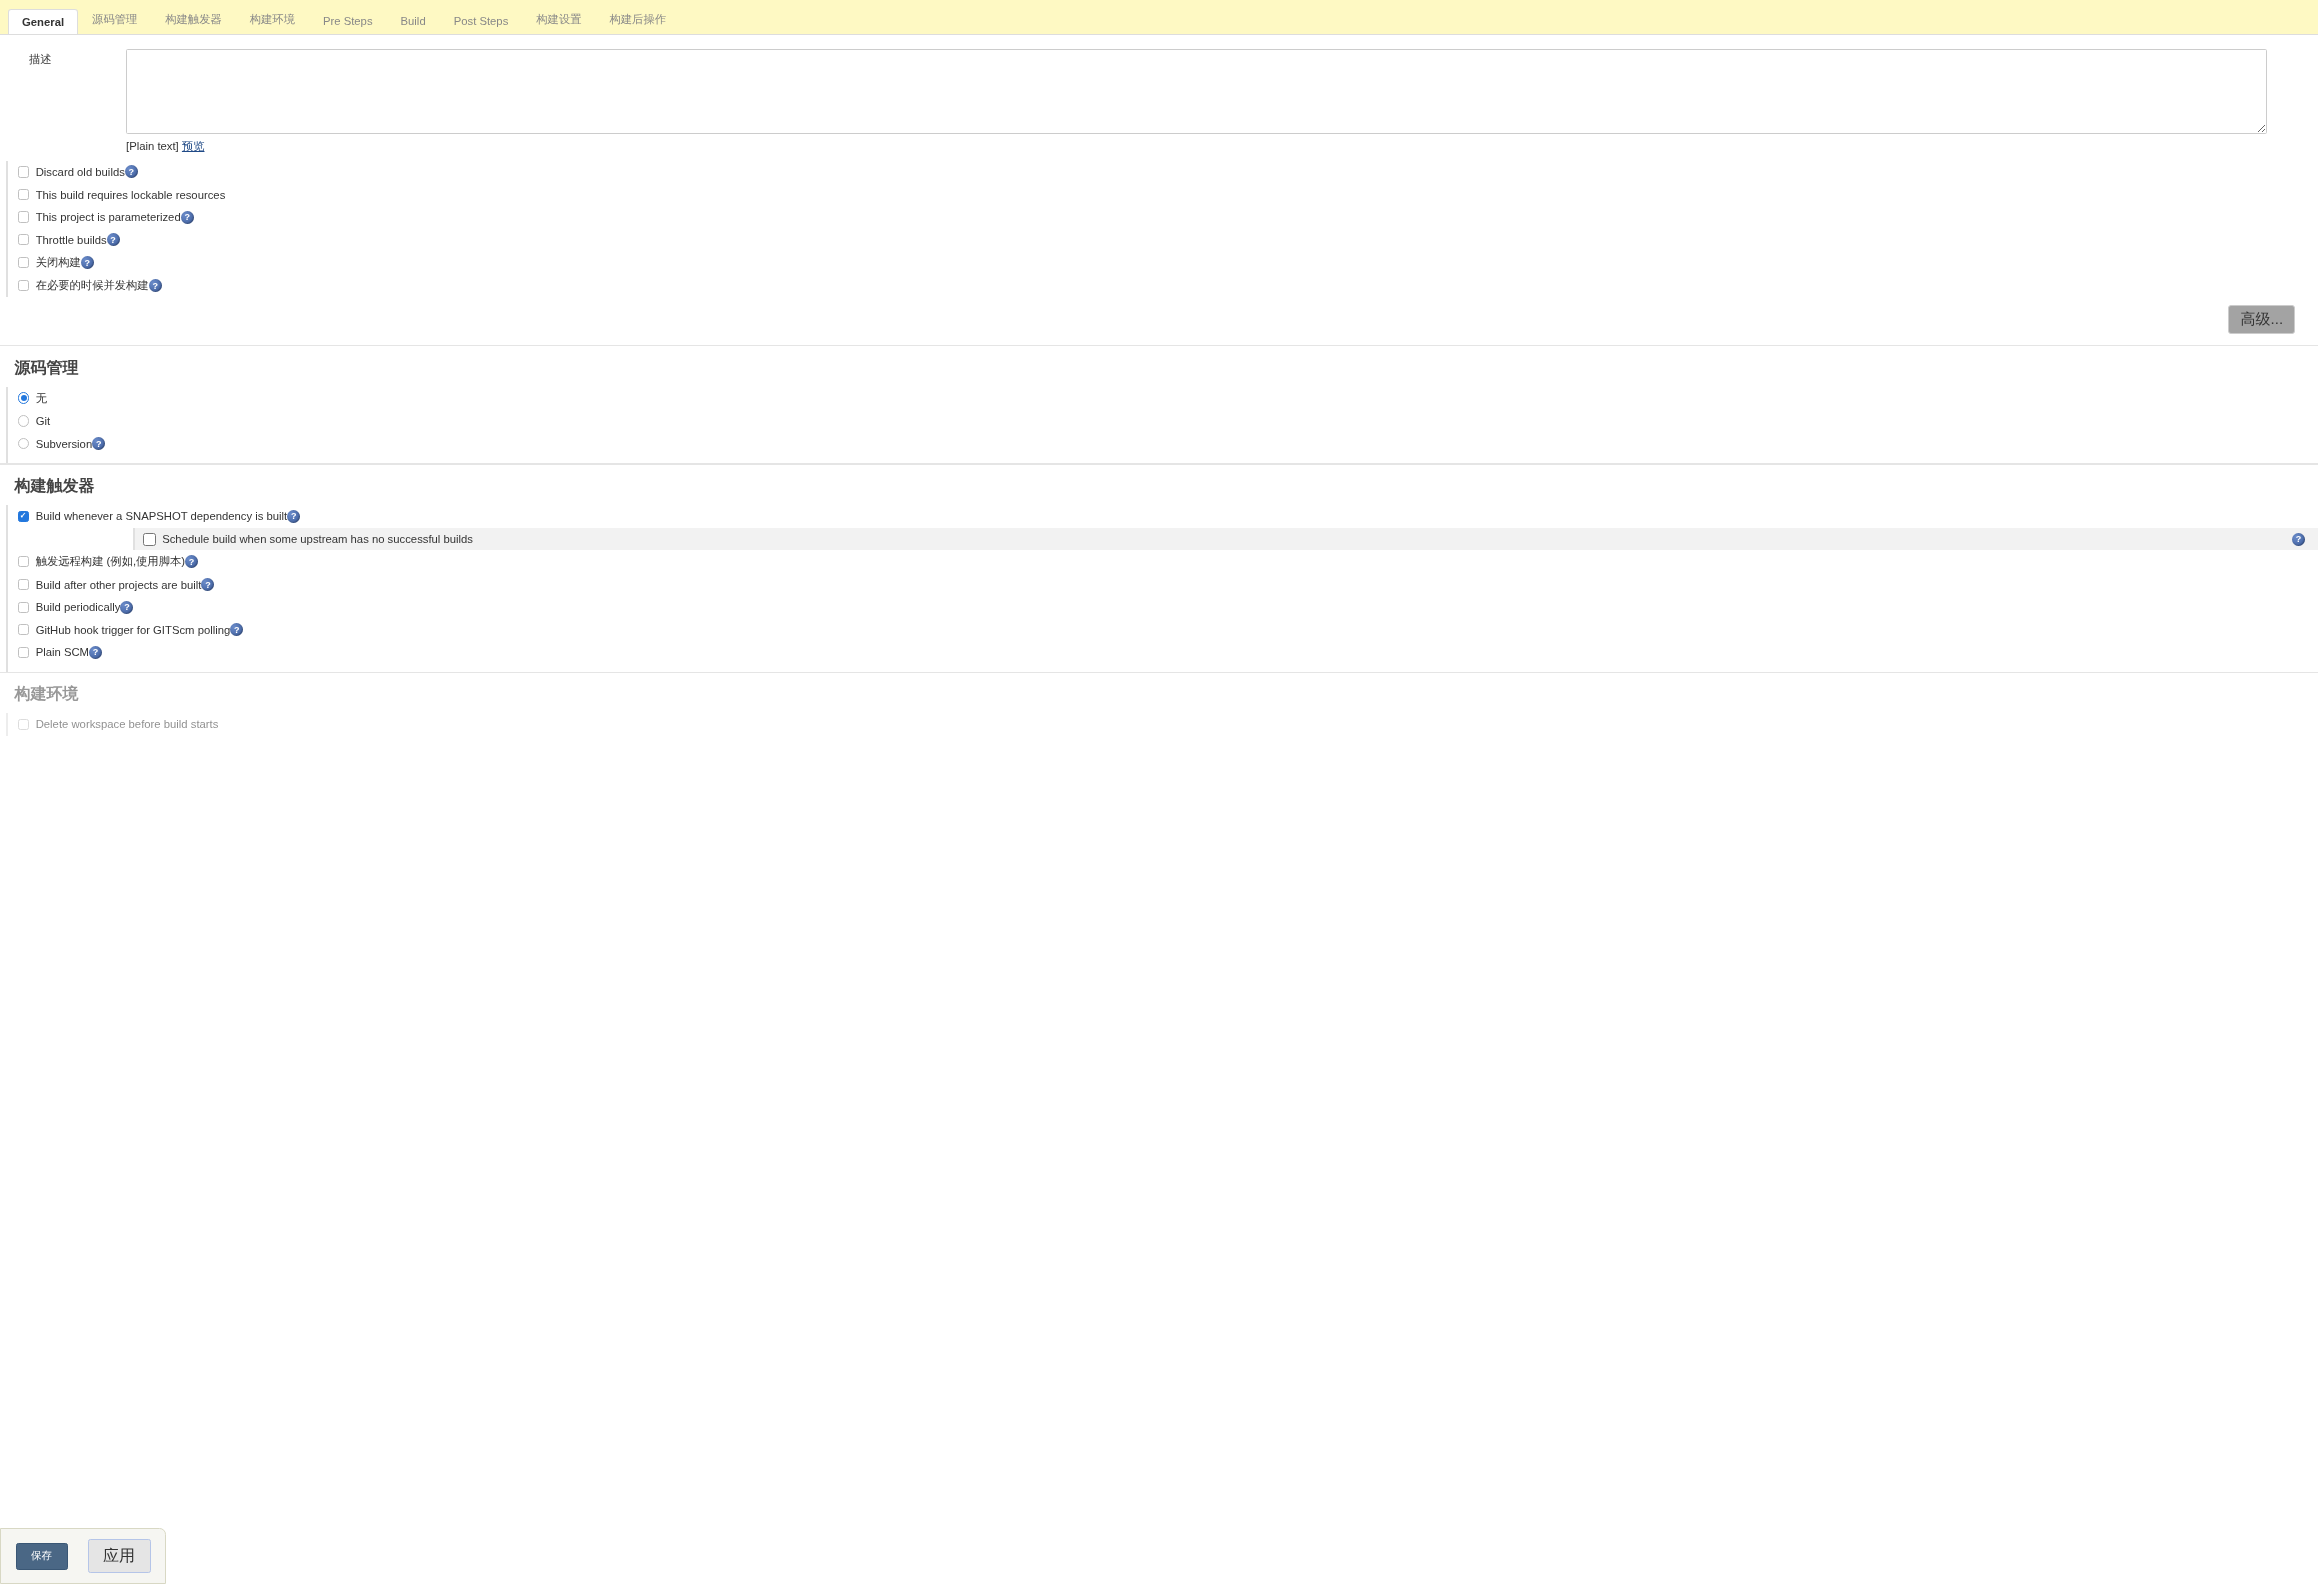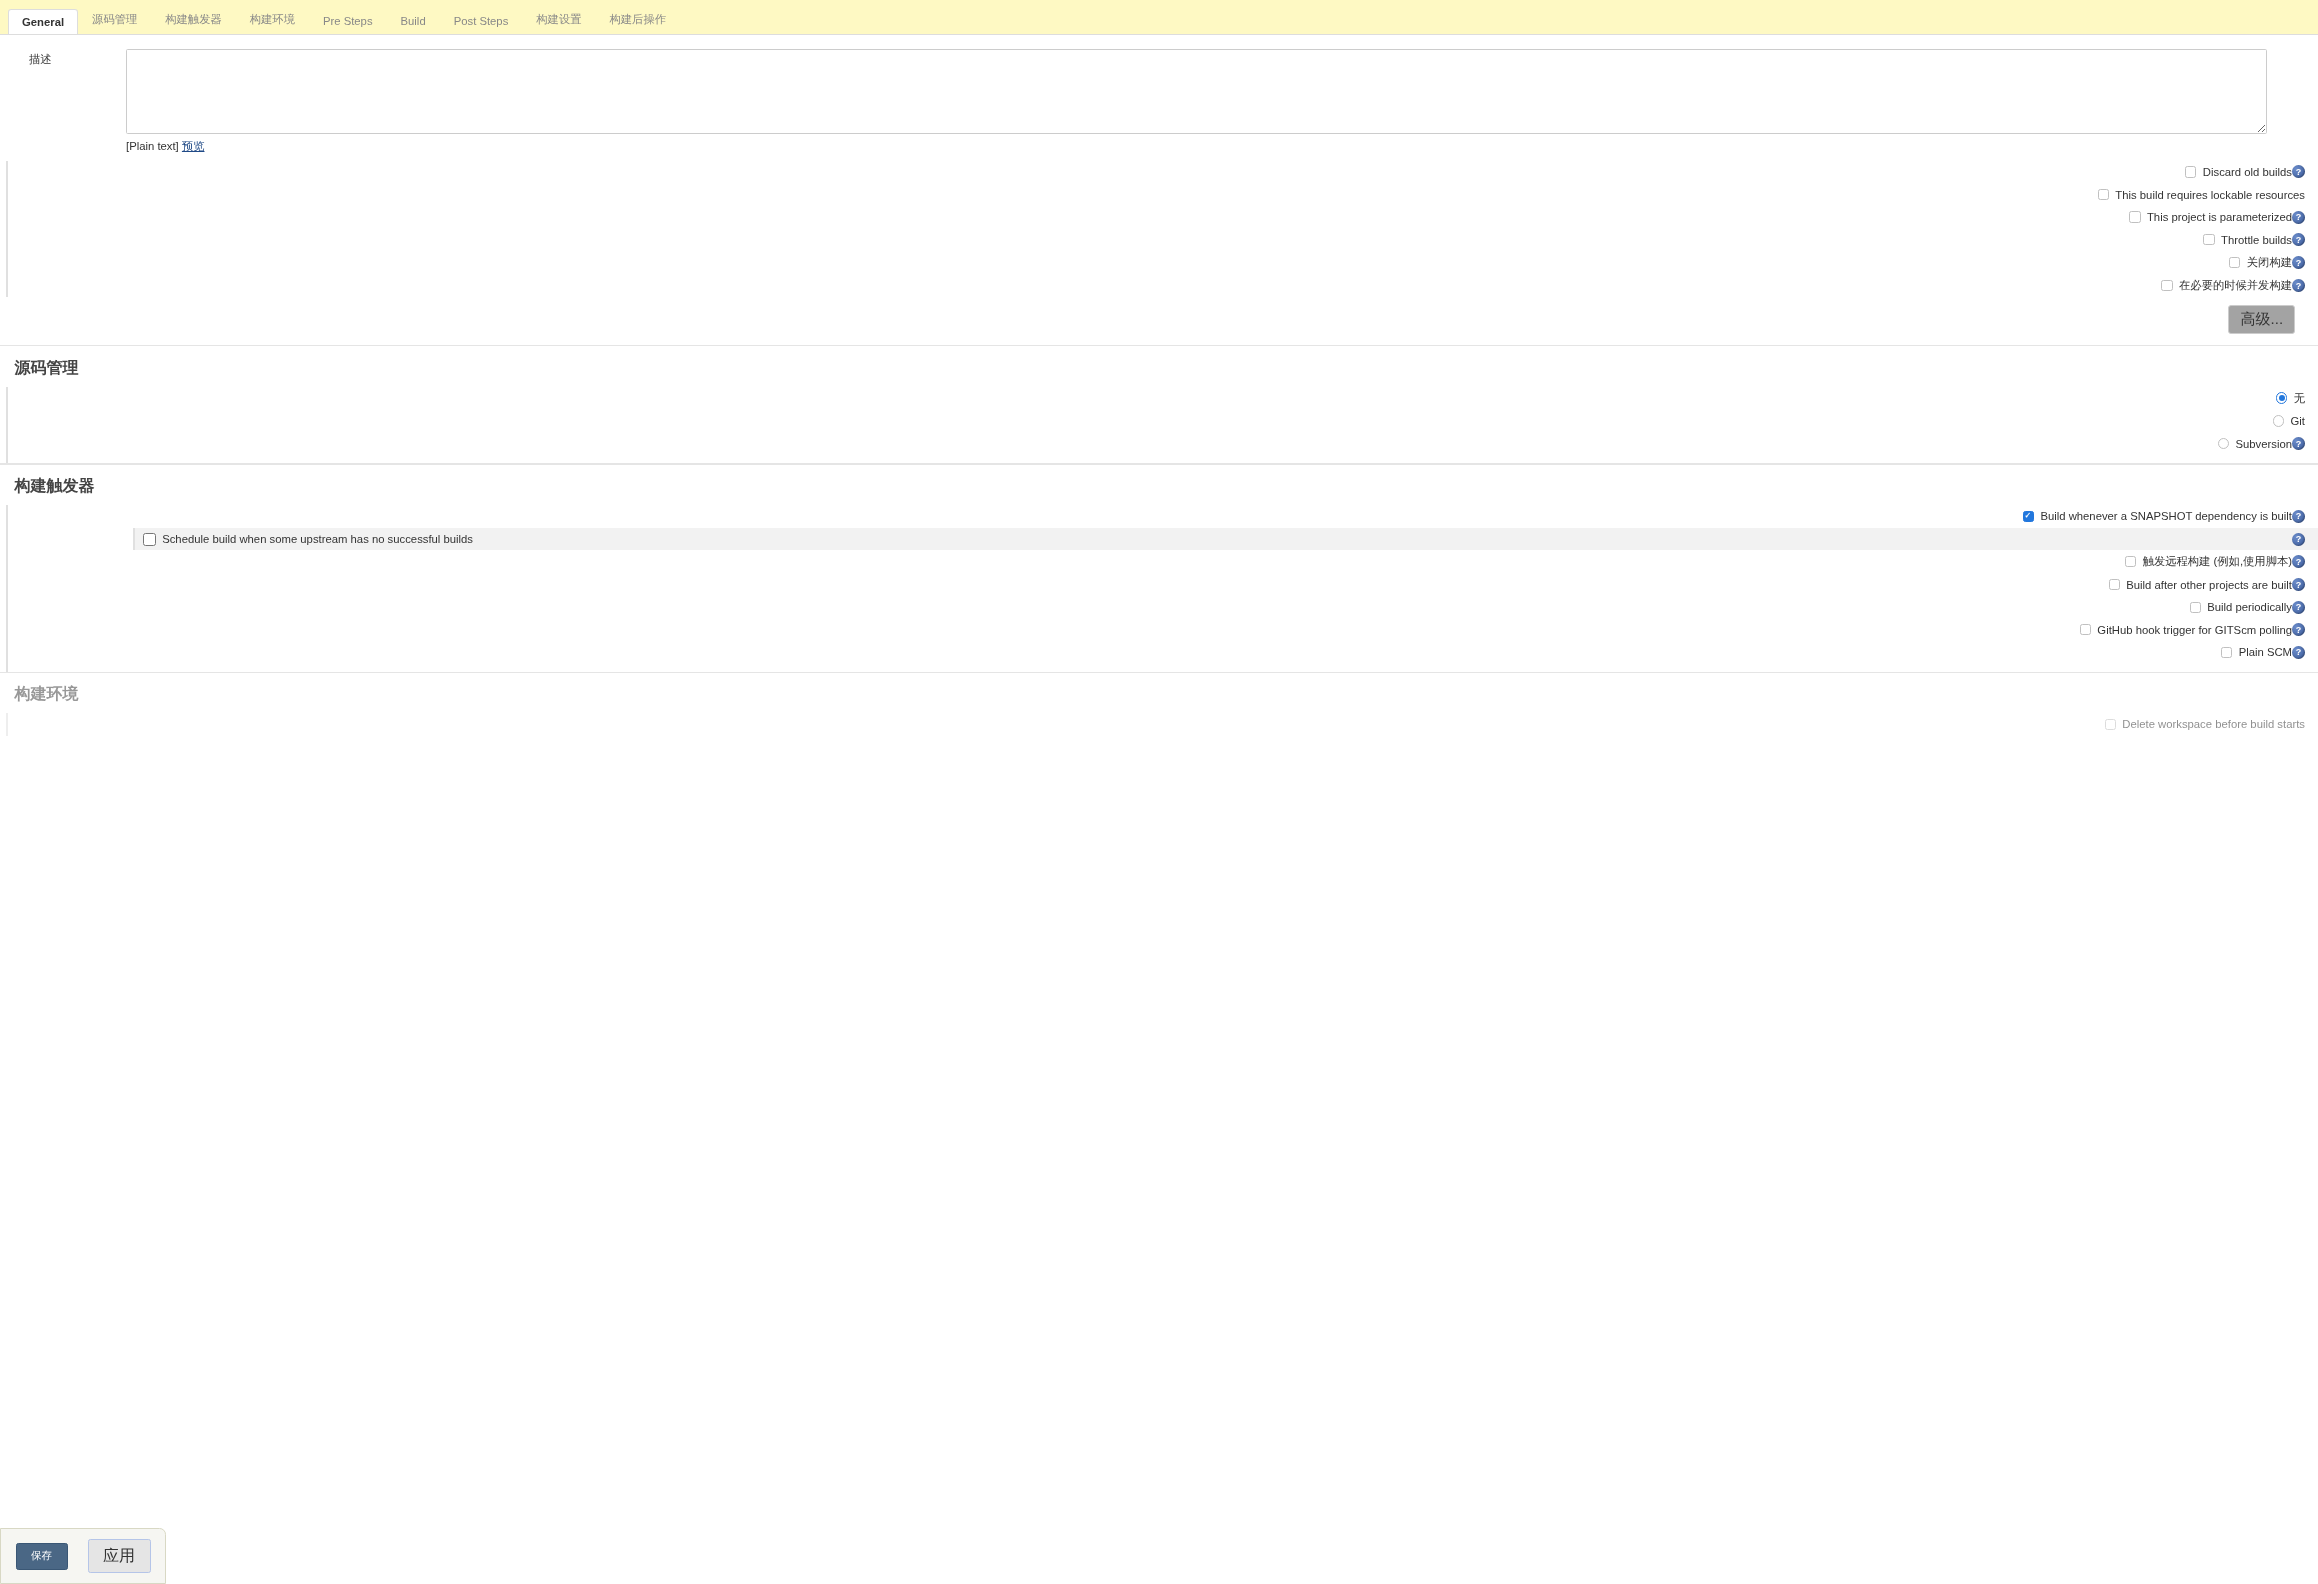--- a/index.html
+++ b/index.html
@@ -73,21 +73,21 @@
       font-family: Liberation Mono, monospace;
     }
     .options-block {
       border-left: 2.4px solid #e0e0e0;
       margin-left: 6.4px;
       padding-left: 6.4px;
     }
     .option-row {
       display: flex;
       align-items: center;
-      justify-content: flex-end;
+      justify-content: flex-start;
       padding: 4px 13px 4px 3.2px;
       min-height: 22.6px;
     }
     .option-left {
       display: flex;
       align-items: center;
       gap: 6.4px;
     }
     .option-row input[type="checkbox"],
     .option-row input[type="radio"] {

